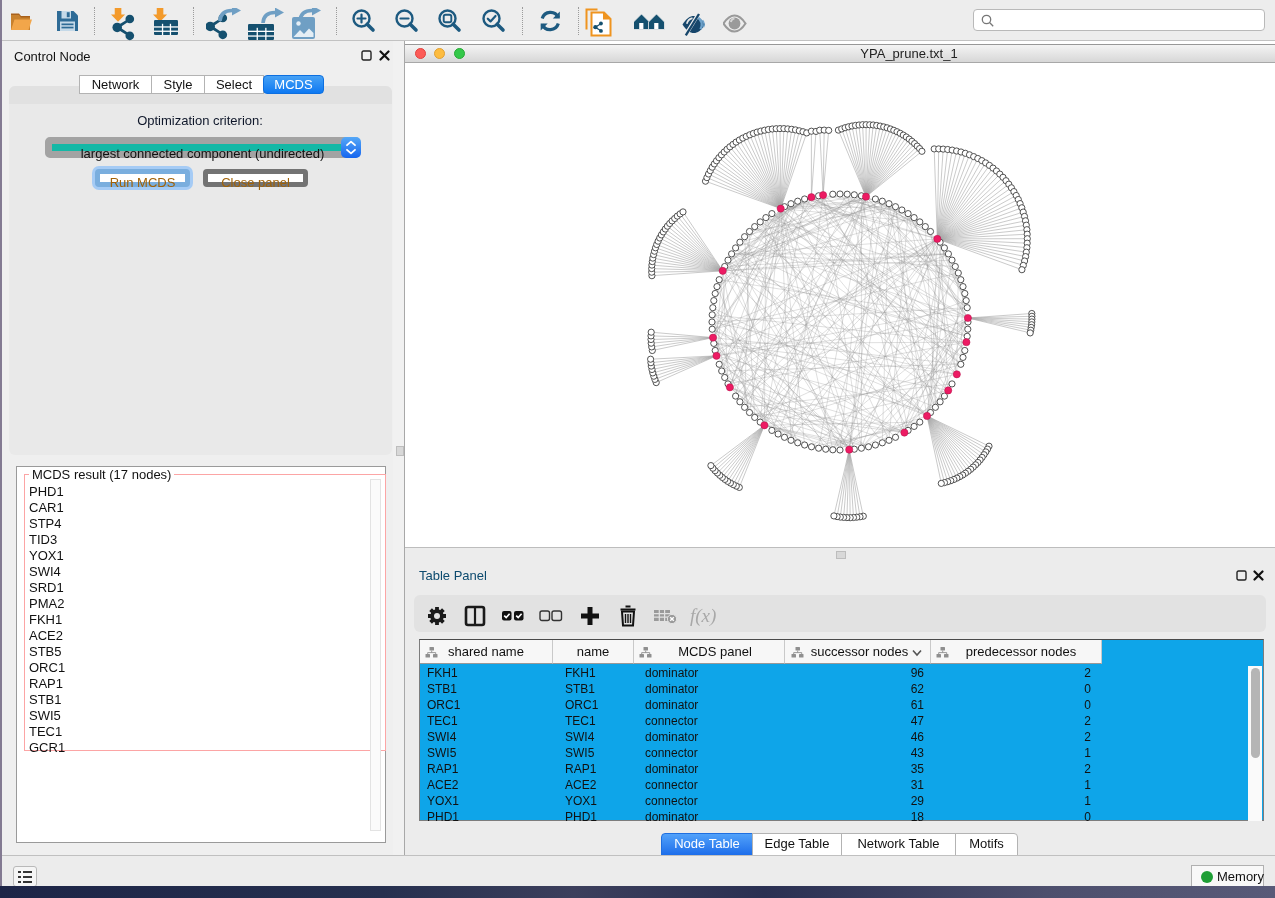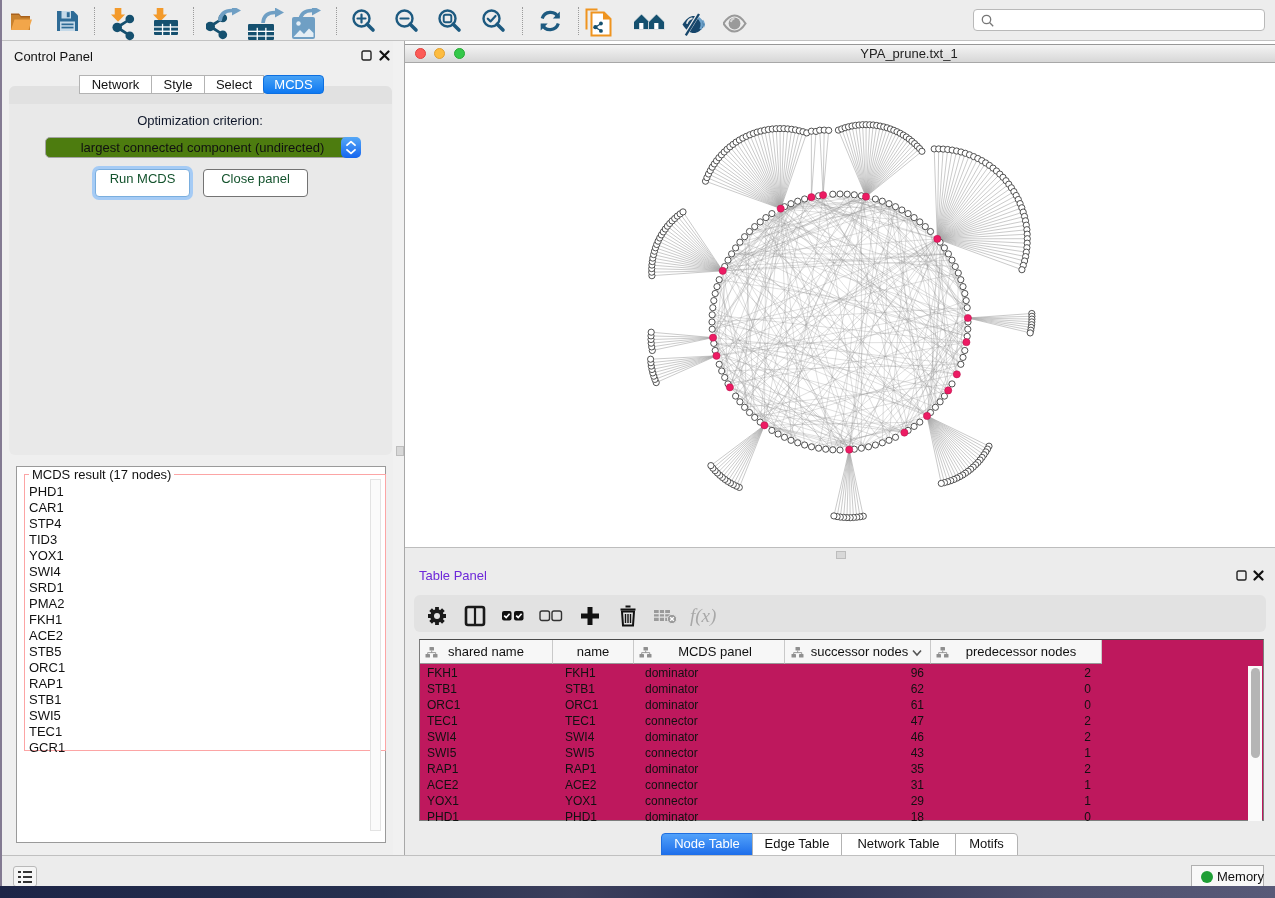--- a/index.html
+++ b/index.html
@@ -15,46 +15,46 @@
 
 #cpanel{left:2px;top:41px;width:391px;height:814px;background:#efefef}
 #cp-title{left:14px;top:49px;font-size:13px;color:#111}
 .winbtn{position:absolute;top:50px;font-size:12px;color:#111}
 #cp-tabs{left:79px;top:75px;height:19px;font-size:13px}
 .tab{position:absolute;top:0;height:19px;background:#fff;border:1px solid #b3b3b3;color:#111;text-align:center;line-height:18px}
 .tab.active{background:linear-gradient(#47a2f5,#0d78f2);border:1px solid #0d6fe0;color:#fff;border-radius:4px}
 #tabpane{left:9px;top:86px;width:383px;height:369px;background:#e9e9e9;border-radius:6px}
 #tabpane-top{left:9px;top:86px;width:383px;height:18px;background:#e1e1e1;border-radius:6px 6px 0 0}
 #opt-label{left:0;top:113px;width:400px;text-align:center;font-size:13px;color:#0f172a}
-#dropdown{left:45px;top:137px;width:315px;height:21px;background:#4d7c0f;border:1px solid #a3a3a3;border-radius:5px;font-size:13px;color:#111;line-height:19px;text-align:center}
+#dropdown{left:45px;top:137px;width:315px;height:21px;background:#14b8a6;border:7px solid #a3a3a3;border-radius:5px;font-size:13px;color:#111;line-height:19px;text-align:center}
 #dd-cap{left:341px;top:137px;width:20px;height:21px;background:linear-gradient(#55a8f7,#1565ef);border-radius:5px}
-.btn{position:absolute;height:28px;background:#fff;border:1px solid #737373;border-radius:4px;font-size:13px;color:#14532d;text-align:center;line-height:18px}
+.btn{position:absolute;height:18px;background:#fff;border:5px solid #737373;border-radius:4px;font-size:13px;color:#a16207;text-align:center;line-height:18px}
 #btn-run{left:95px;top:169px;width:95px;box-shadow:0 0 0 3px #a5cbf5;border-color:#7aaede}
 #btn-close{left:203px;top:169px;width:105px}
 #resultbox{left:16px;top:466px;width:370px;height:377px;background:#fff;border:1px solid #9a9a9a}
 #groupbox{left:7px;top:7px;width:362px;height:277px;border:1px solid #fca5a5;position:absolute}
 #gb-title{position:absolute;left:4px;top:-8px;background:#fff;padding:0 3px;font-size:13px;color:#111}
 #mlist{position:absolute;left:4px;top:9px;font-size:13px;color:#111;line-height:16px}
 #mscroll{position:absolute;right:4px;top:4px;width:11px;height:352px;background:#fbfbfb;border:1px solid #e3e3e3}
 
 #vsplit{left:393px;top:41px;width:12px;height:814px;background:#f1f1f1;border-right:1px solid #a8a8a8}
 #vhandle{left:396px;top:446px;width:8px;height:10px;background:#d8d8d8;border:1px solid #bdbdbd}
 
 #netpanel{left:405px;top:41px;width:870px;height:507px;background:#fff}
 #nettitle{left:405px;top:44px;width:870px;height:19px;background:linear-gradient(#f4f4f4,#d7d7d7);border-top:1px solid #989898;border-bottom:1px solid #a8a8a8}
 #nettext{left:543px;top:46px;width:732px;text-align:center;font-size:13px;color:#222}
 .light{position:absolute;top:48px;width:11px;height:11px;border-radius:50%}
 #netsvg{left:405px;top:63px;width:870px;height:484px}
 #hsplit{left:405px;top:547px;width:870px;height:18px;background:#ececec;border-top:1px solid #bdbdbd}
 #hhandle{left:836px;top:551px;width:10px;height:8px;background:#d8d8d8;border:1px solid #bdbdbd}
 
 #tpanel{left:405px;top:565px;width:870px;height:290px;background:#ececec}
-#tp-title{left:419px;top:568px;font-size:13px;color:#6d28d9}
+#tp-title{left:419px;top:568px;font-size:13px;color:#0c4a6e}
 #tp-toolbar{left:414px;top:595px;width:852px;height:37px;background:#e2e2e2;border-radius:6px}
-#tbl{left:419px;top:639px;width:845px;height:182px;background:#be185d;border:1px solid #7d7d7d;border-top:1px solid #4a4a4a}
+#tbl{left:419px;top:639px;width:845px;height:182px;background:#0ea5e9;border:1px solid #7d7d7d;border-top:1px solid #4a4a4a}
 .hcell{position:absolute;top:0;height:24px;background:#f7f7f7;border-right:1px solid #c9c9c9;border-bottom:1px solid #989898;font-size:13px;color:#111;text-align:center;line-height:24px}
 .sorticon{position:absolute;top:7px}
 .row{position:absolute;left:0;width:828px;height:16px;font-size:12px;color:#111}
 .c1{position:absolute;left:7px;top:1px}
 .c2{position:absolute;left:145px;top:1px}
 .c3{position:absolute;left:225px;top:1px}
 .c4{position:absolute;width:90px;left:414px;top:1px;text-align:right}
 .c5{position:absolute;width:90px;left:581px;top:1px;text-align:right}
 #tscroll{position:absolute;right:1px;top:26px;width:14px;height:155px;background:#fafafa}
 #tthumb{position:absolute;right:3px;top:28px;width:9px;height:90px;background:#b5b5b5;border-radius:5px}
@@ -223,21 +223,21 @@
     </svg>
   </div>
 <div id="search" class="abs">
     <svg width="16" height="16" style="position:absolute;left:6px;top:3px" viewBox="0 0 16 16">
       <circle cx="6.5" cy="6.5" r="4.2" fill="none" stroke="#777" stroke-width="1.3"></circle>
       <line x1="9.8" y1="9.8" x2="13.2" y2="13.2" stroke="#777" stroke-width="1.3"></line>
     </svg>
   </div>
 
 <div id="cpanel" class="abs"></div>
-<div id="cp-title" class="abs">Control Panel</div>
+<div id="cp-title" class="abs">Control Node</div>
 <div class="winbtn abs" style="left:361px"><svg width="11" height="11" viewBox="0 0 11 11">
       <rect x="1" y="1" width="9" height="9" fill="none" stroke="#222" stroke-width="1.4" rx="1.5"></rect>
     </svg></div>
 <div class="winbtn abs" style="left:379px"><svg width="11" height="11" viewBox="0 0 11 11">
       <path d="M1.5 1.5L9.5 9.5M9.5 1.5L1.5 9.5" stroke="#111" stroke-width="2.2" stroke-linecap="round"></path>
     </svg></div>
 <div id="tabpane" class="abs"></div>
 <div id="tabpane-top" class="abs"></div>
 <div id="cp-tabs" class="abs">
  <div class="tab" style="left:0;width:73px">Network</div>

